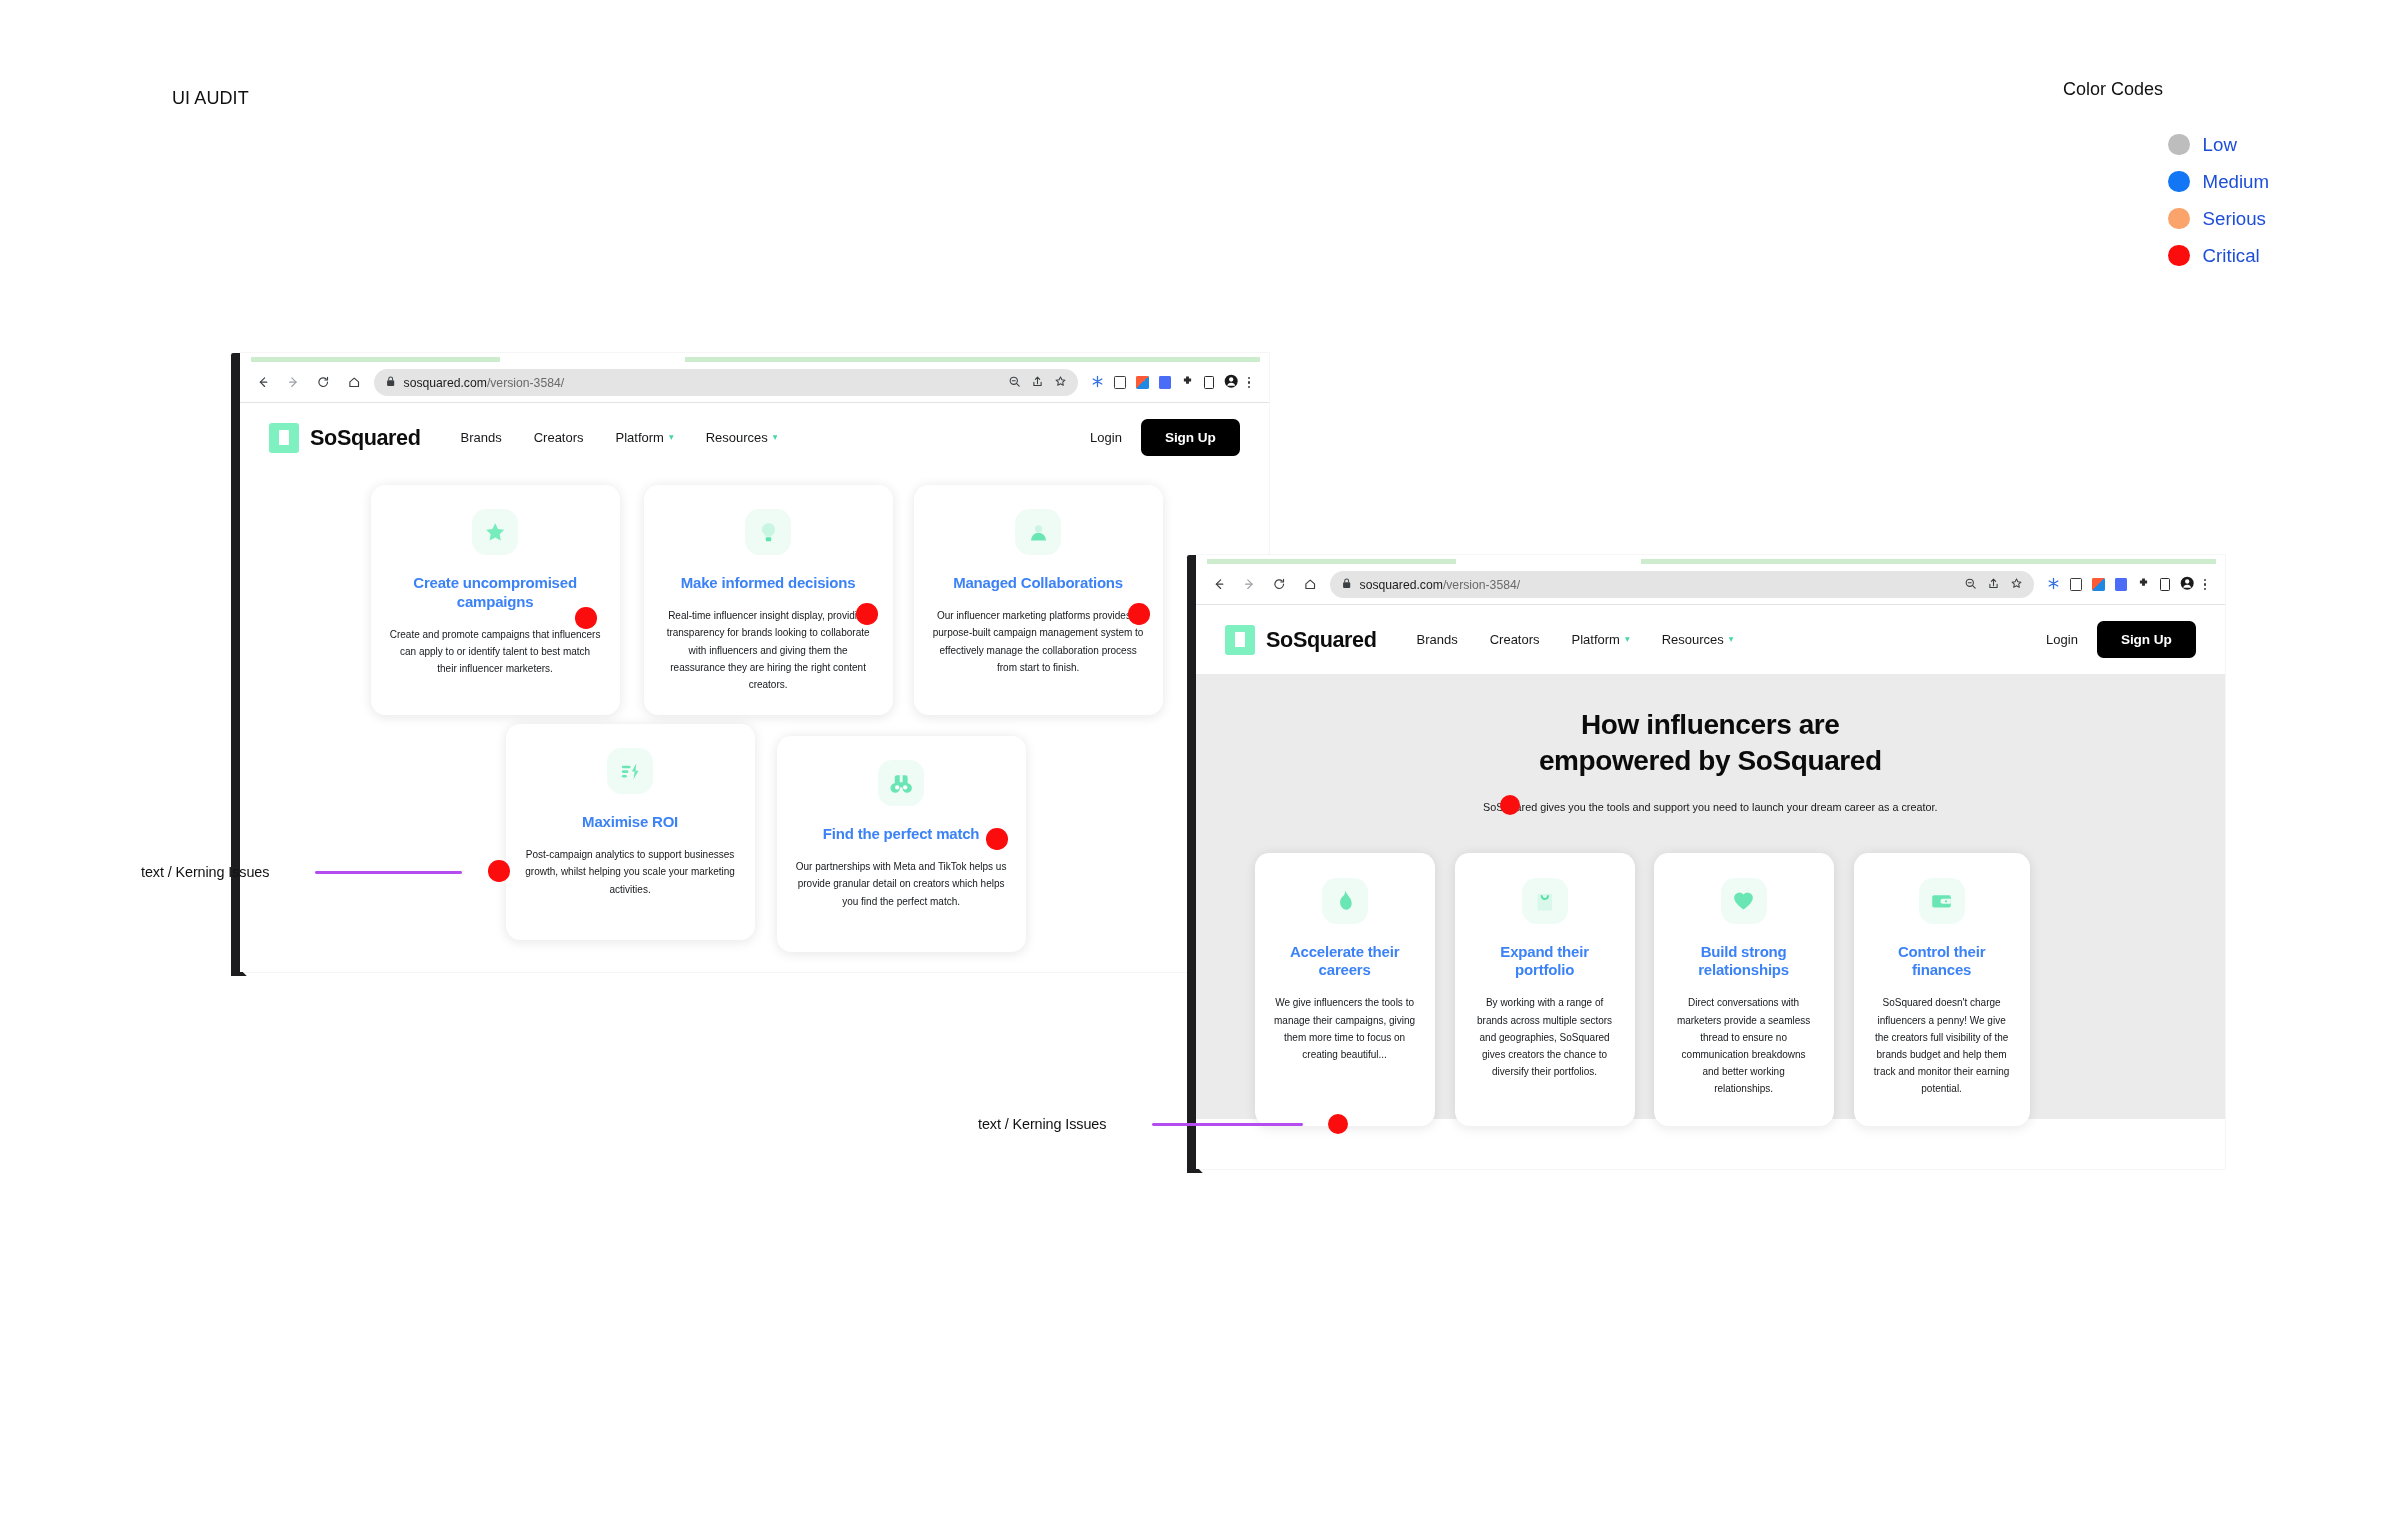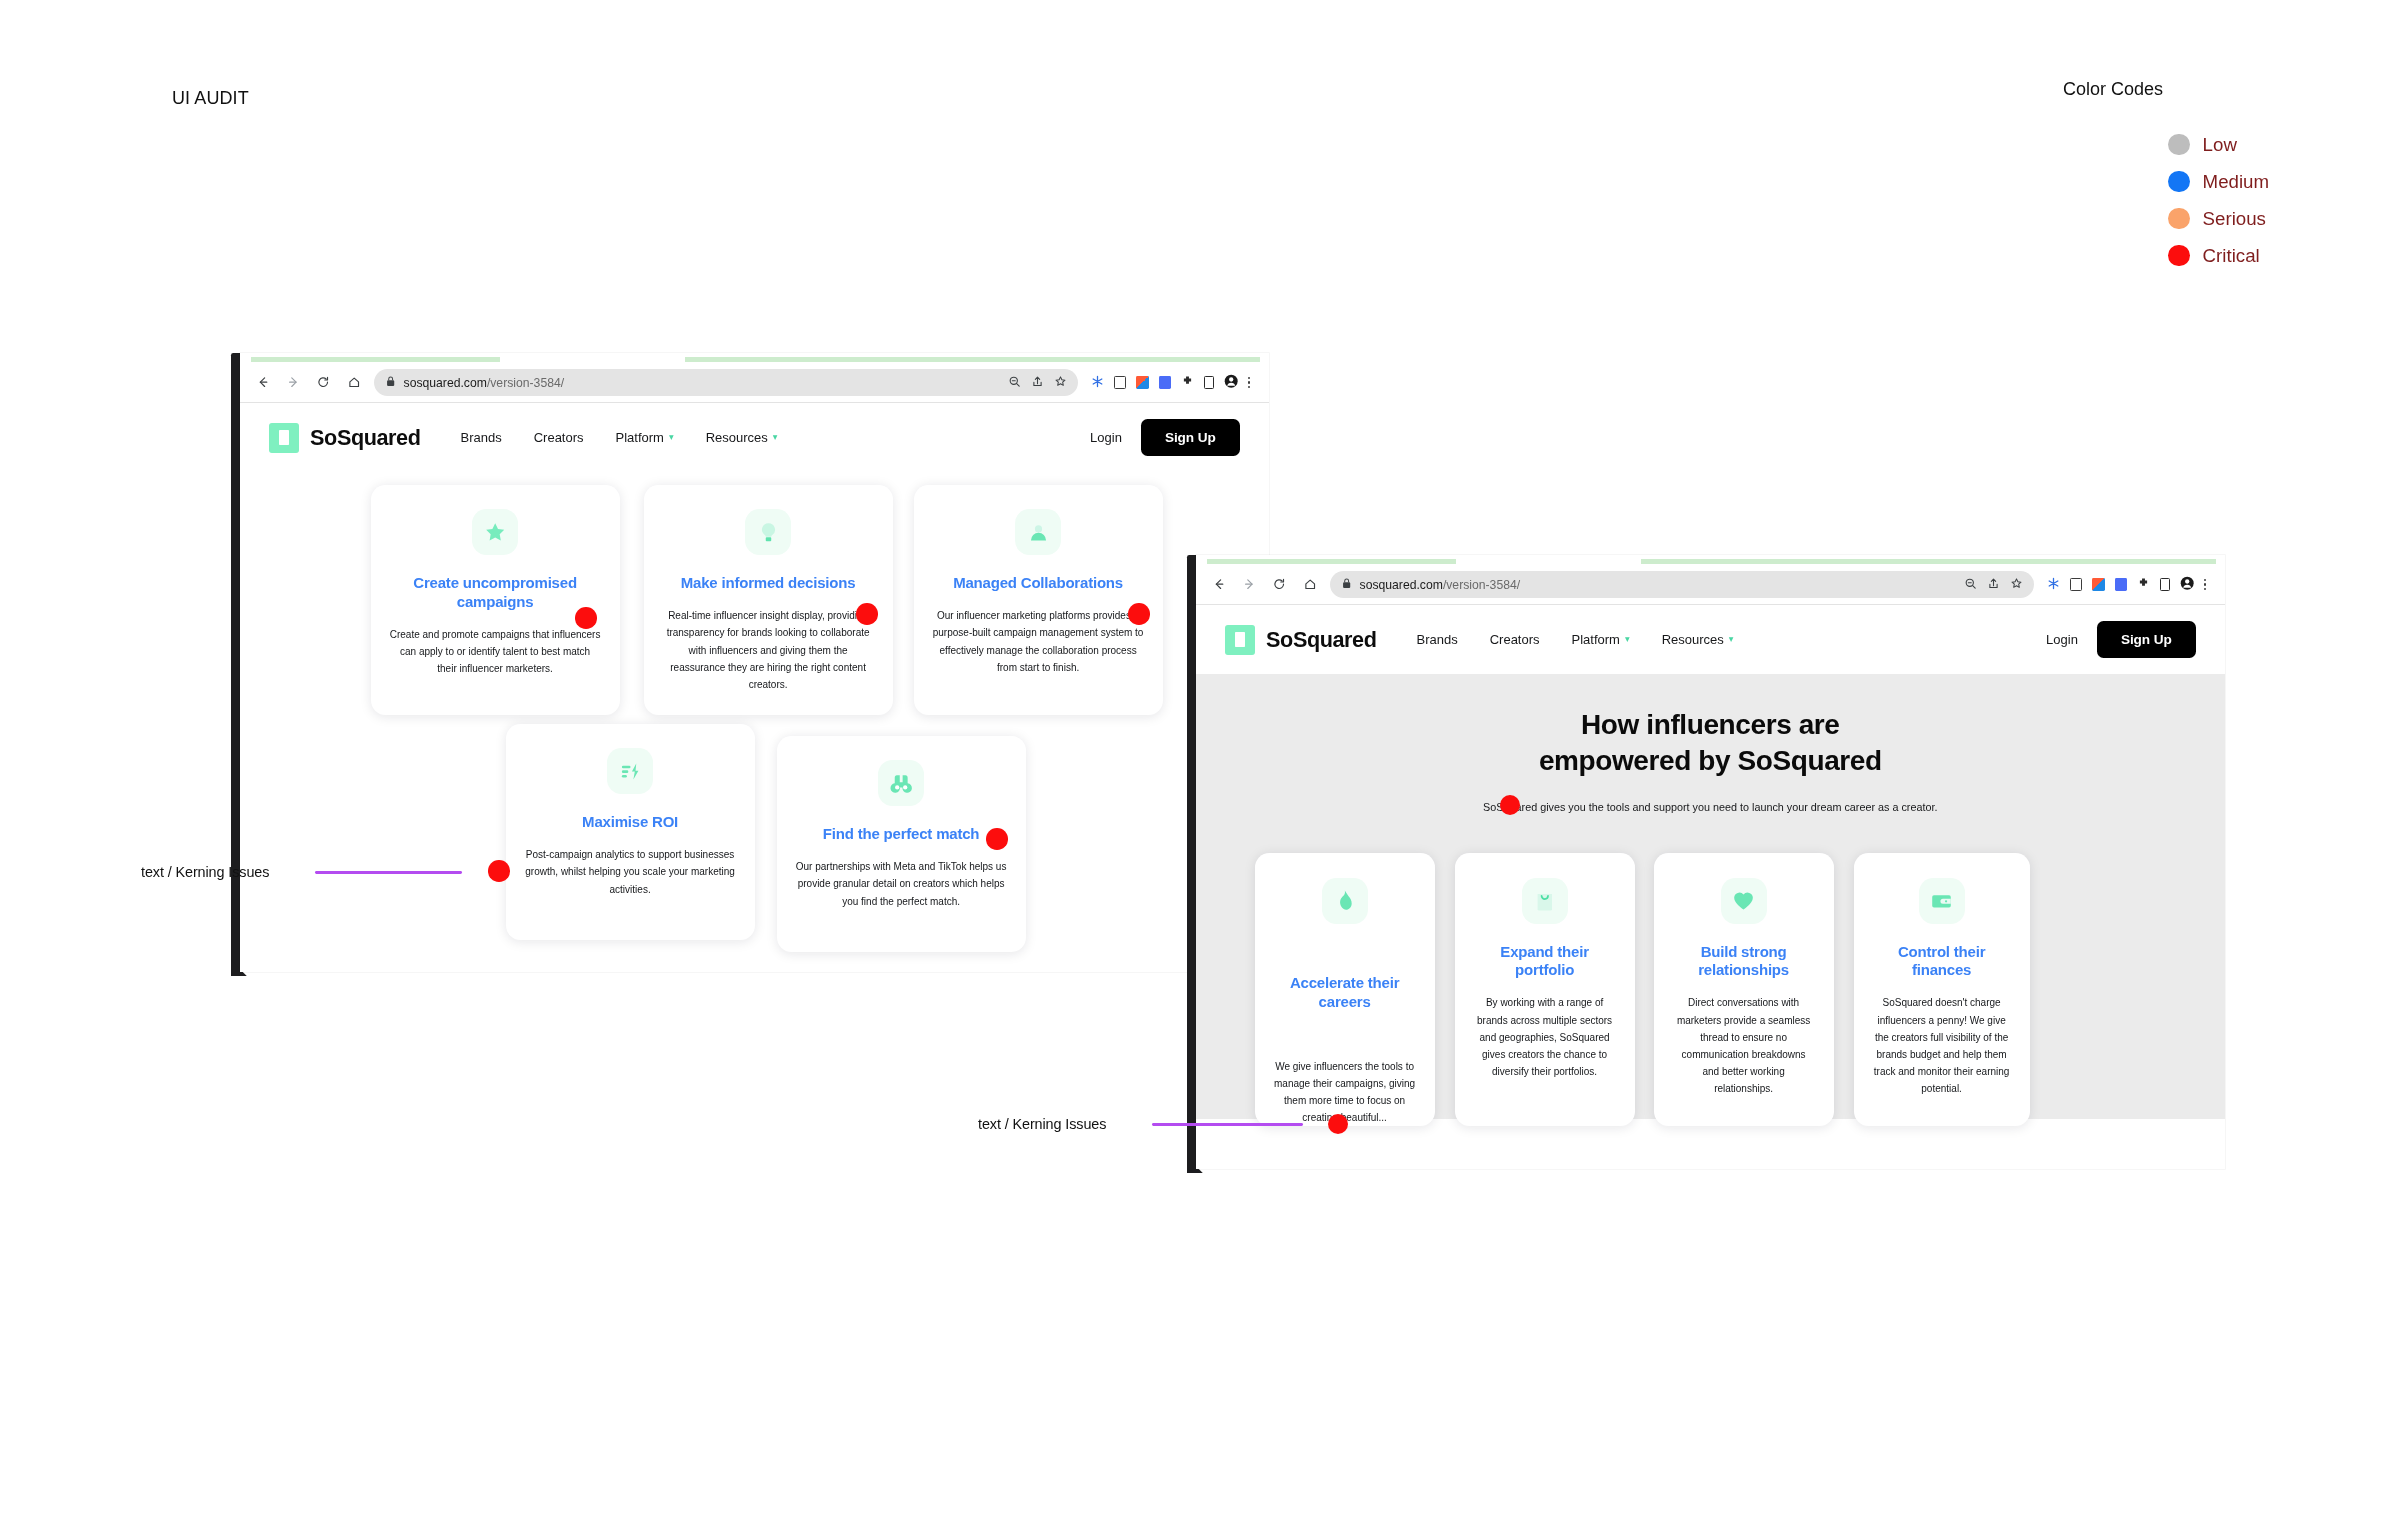--- a/index.html
+++ b/index.html
@@ -17,21 +17,21 @@
     position: absolute; left: 172px; top: 88px;
     font-size: 18px; font-weight: 400; color: #111; letter-spacing: 0.1px;
   }
   .legend-title {
     position: absolute; left: 2063px; top: 79px;
     font-size: 18px; font-weight: 400; color: #111;
   }
   .legend { position: absolute; left: 2168px; top: 126px; width: 216px; }
   .legend-row { display: flex; align-items: center; height: 37px; }
   .legend-dot { width: 21.6px; height: 21.6px; border-radius: 50%; flex: 0 0 auto; }
-  .legend-label { margin-left: 13px; font-size: 18.7px; color: #7f1d1d; }
+  .legend-label { margin-left: 13px; font-size: 18.7px; color: #1d4ed8; }
 
   
   .window { position: absolute; }
   .win-darkedge {
     position: absolute; left: 0; top: 0; width: 11.5px; height: 100%;
     background: #1d1d1f; border-radius: 2.2px 0 0 2.2px;
   }
   .win-body {
     position: absolute; left: 8.6px; top: 0; right: 0; bottom: 0;
     background: #ffffff; overflow: hidden;
@@ -480,21 +480,21 @@
       </div>
 
       <div class="hero" style="height:445px;">
         <h1>
           <span>How influencers are</span><br>
           <span>empowered by SoSquared</span>
         </h1>
         <p class="sub">SoSquared gives you the tools and support you need to launch your dream career as a creator.</p>
 
         <div class="cards-area">
-          <div class="fcard" style="left:59px; top:37px; width:180px; height:273px;justify-content:space-between;">
+          <div class="fcard" style="left:59px; top:37px; width:180px; height:273px;">
             <span class="ficon">
               <svg width="21.6" height="23" viewBox="0 0 30 32">
                   <path d="M15 2c1.5 6-3 7.5-5.2 11.3C7.3 17.6 8.3 24 13 27.6c4.8 3.6 11.2-.4 11.6-7 .3-5-2.4-8.2-4.6-11C18.3 7.3 16.6 4.6 15 2z" fill="#6ae6b4"></path>
                 </svg>
             </span>
             <h3>Accelerate their careers</h3>
             <p>We give influencers the tools to manage their campaigns, giving them more time to focus on creating beautiful...</p>
           </div>
 
           <div class="fcard" style="left:259px; top:37px; width:180px; height:273px;">

